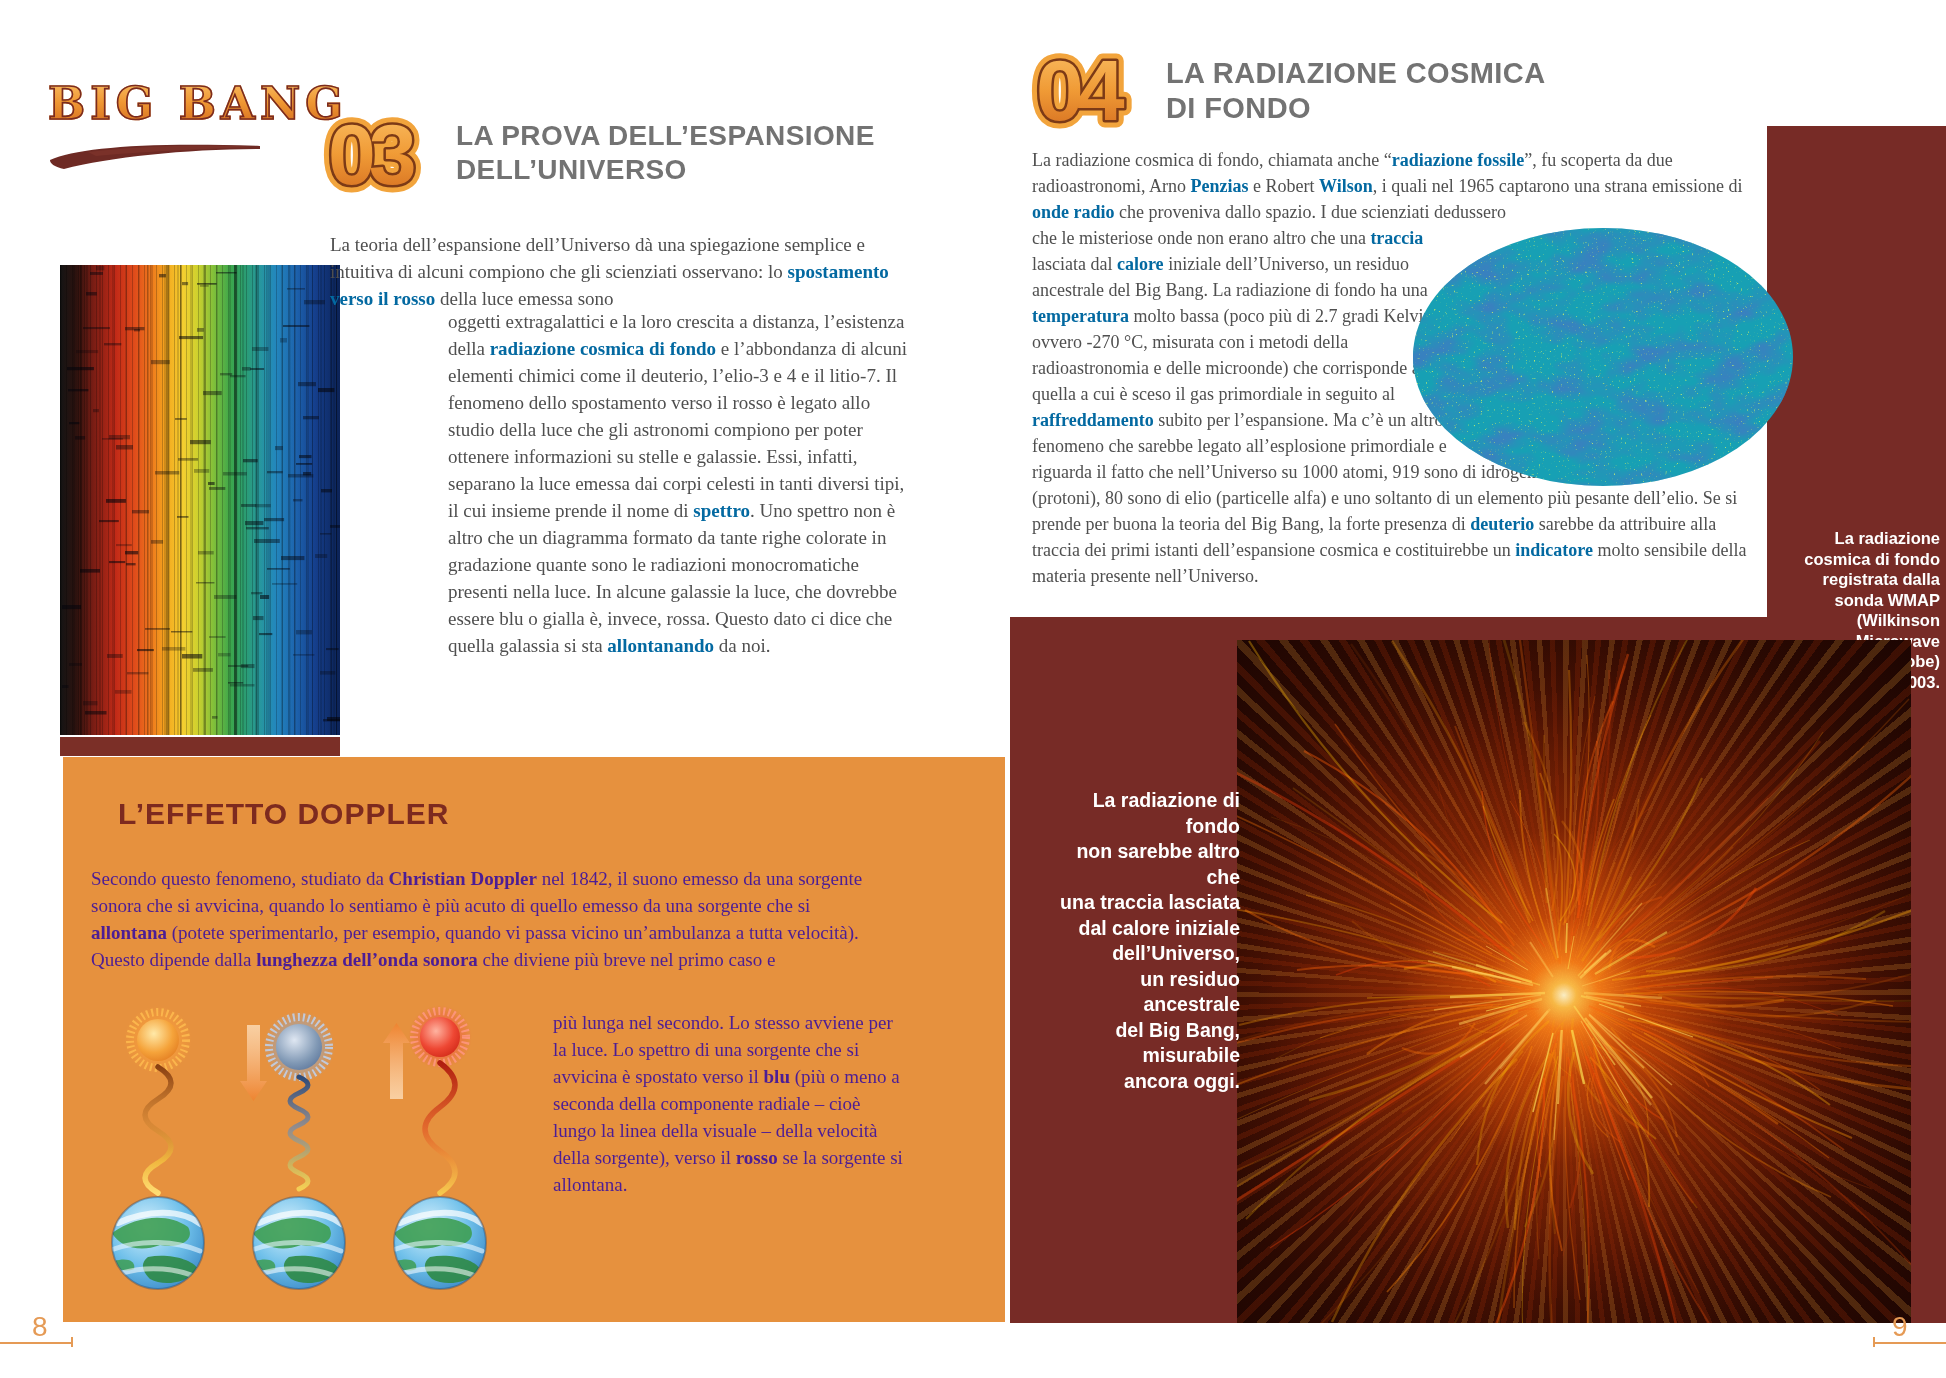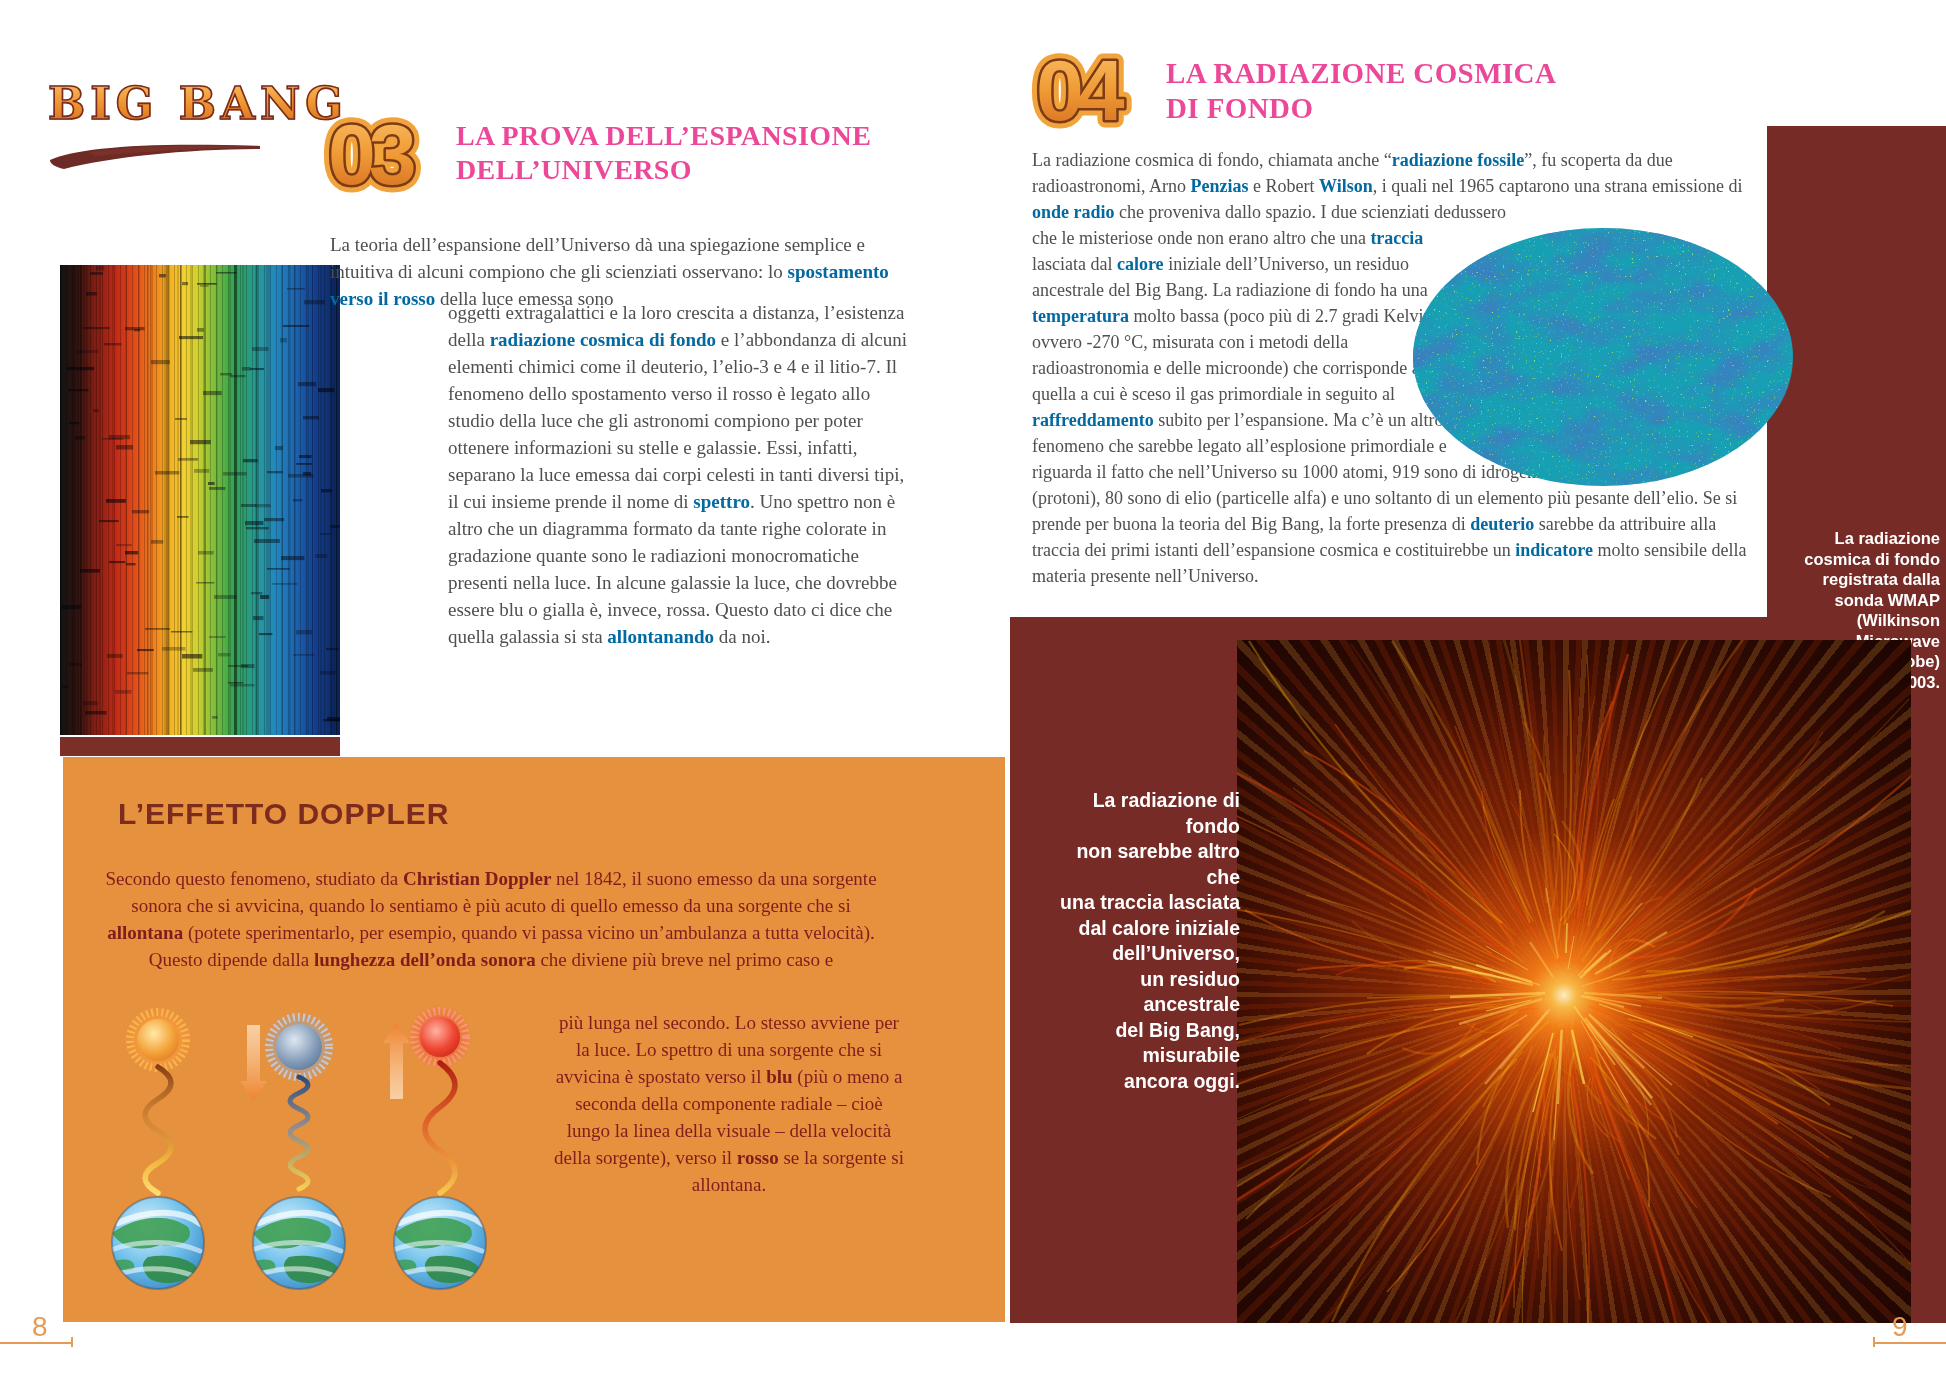--- a/index.html
+++ b/index.html
@@ -14,50 +14,50 @@
     -webkit-text-stroke:1.6px #7a2b20;}
   .logo-swoosh{position:absolute;left:0;top:62px;width:215px;height:30px;}
 
   
   .badge{position:absolute;}
   .badge text{font-family:"Liberation Sans",sans-serif;font-weight:bold;font-size:86px;letter-spacing:-7px;}
   .badge .rim{fill:none;stroke:#f2a43c;stroke-width:15;stroke-linejoin:round;}
   .badge .num{stroke:#7c3a16;stroke-width:5;paint-order:stroke;stroke-linejoin:round;}
   .badge-03{left:322px;top:106px;}
   .badge-04{left:1030px;top:42px;}
-  .sec-title{position:absolute;font-family:Liberation Serif, serif;font-weight:bold;
-    color:#ec4899;font-size:28px;line-height:34px;letter-spacing:0.4px;}
+  .sec-title{position:absolute;font-family:Liberation Sans, sans-serif;font-weight:bold;
+    color:#737373;font-size:28px;line-height:34px;letter-spacing:0.4px;}
   .sec-title-left{left:456px;top:119px;}
   .sec-title-right{left:1166px;top:56px;font-size:29px;line-height:35px;}
 
   
   .par{position:absolute;text-align:left;}
   .intro-par{left:330px;top:231px;width:578px;font-size:19px;line-height:27px;}
-  .body-par{left:448px;top:299px;width:462px;font-size:19px;line-height:27px;}
+  .body-par{left:448px;top:308px;width:462px;font-size:19px;line-height:27px;}
   .hl{color:#0369a1;font-weight:bold;}
   .cmb-par{left:1032px;top:147px;width:734px;font-size:18px;line-height:26px;}
   .wmap-spacer{float:right;width:360px;height:262px;
     shape-outside:ellipse(195px 131px at 68% 50%);shape-margin:10px;}
 
   
   .spectrum{position:absolute;left:60px;top:265px;width:280px;height:470px;
     background:
       repeating-linear-gradient(90deg, rgba(0,0,0,0.22) 0 1px, rgba(0,0,0,0) 1px 6px),
       repeating-linear-gradient(90deg, rgba(0,0,0,0.15) 0 2px, rgba(0,0,0,0) 2px 13px),
       linear-gradient(90deg,#141414 0%,#2e120e 6%,#7a1d14 12%,#c22a17 20%,#e14e1b 27%,
         #ef7c1d 33%,#f3a81e 38%,#f4cf30 44%,#cfd12e 49%,#7fbf3a 55%,#3ba64c 61%,#2b9d71 66%,
         #27989b 71%,#2387bd 77%,#1d64ae 84%,#153f8d 91%,#0c2357 100%);}
   .spectrum svg{position:absolute;inset:0;width:100%;height:100%;}
   .spectrum-bar{position:absolute;left:60px;top:737px;width:280px;height:19px;background:#7b2f27;}
 
   
   .doppler-box{position:absolute;left:63px;top:757px;width:942px;height:565px;background:#e6913e;}
   .box-title{position:absolute;left:55px;top:40px;margin:0;font-family:"Liberation Sans",sans-serif;
     font-weight:bold;font-size:30px;color:#7d2a1f;letter-spacing:1px;}
-  .box-par{position:absolute;color:#7f1d1d;font-size:19px;line-height:27px;text-align:center;}
+  .box-par{position:absolute;color:#4c1d95;font-size:19px;line-height:27px;}
   .box-par .b{font-weight:bold;}
   .box-par1{left:28px;top:108px;width:800px;}
   .box-par2{left:490px;top:252px;width:352px;}
   .doppler-art{position:absolute;left:20px;top:228px;width:420px;height:330px;}
 
   
   .side-band{position:absolute;left:1767px;top:126px;width:179px;height:560px;background:#772b26;}
   .bottom-block{position:absolute;left:1010px;top:617px;width:936px;height:706px;background:#772b26;}
 
   

